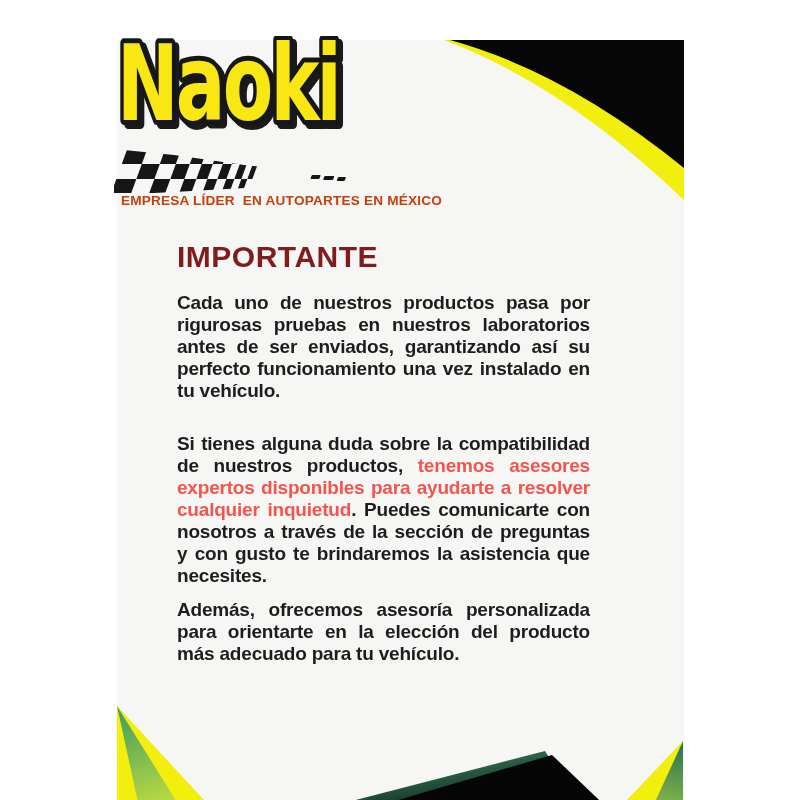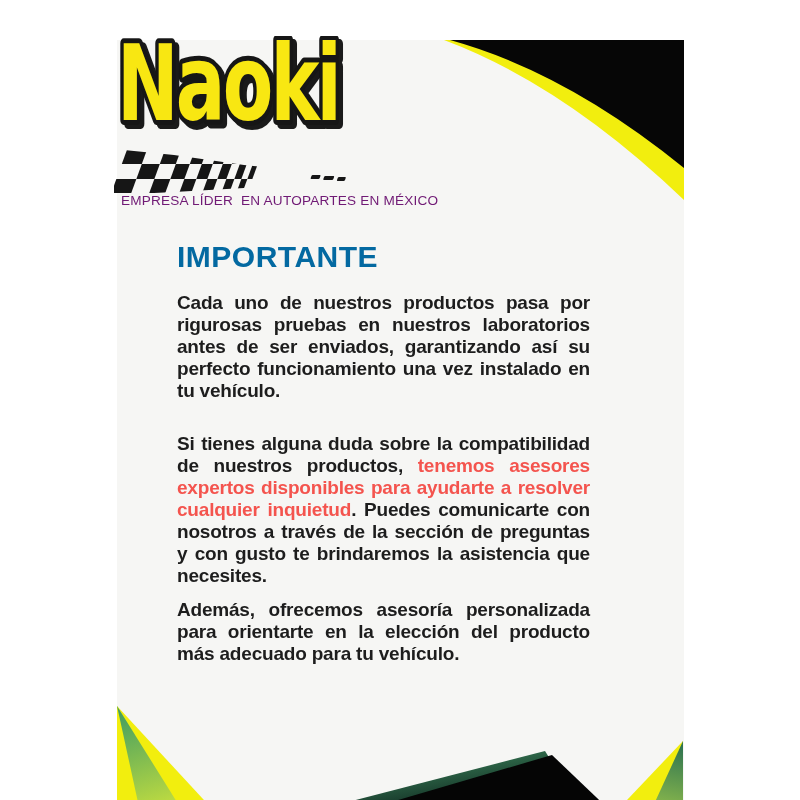--- a/index.html
+++ b/index.html
@@ -7,28 +7,28 @@
         font-family:"Liberation Sans","DejaVu Sans",sans-serif;}
   .design{position:absolute;left:117px;top:0;width:567px;height:799px;background:#f6f6f4;margin-top:40px;}
   
   .naoki-svg{position:absolute;left:-8px;top:-4px;width:270px;height:100px;}
   .naoki-svg text{font-family:"DejaVu Sans","Liberation Sans",sans-serif;font-weight:bold;
         font-size:106px;letter-spacing:-4px;}
   .logo-sub{position:absolute;left:-5px;top:93px;font-size:17px;font-weight:700;
         letter-spacing:2.2px;color:#141414;white-space:nowrap;transform:scaleY(.95);
         transform-origin:left top;}
   .flag{position:absolute;left:-3px;top:107px;}
-  .tagline{position:absolute;left:4px;top:153px;font-size:13.6px;font-weight:400;
-        color:#701a75;white-space:pre;letter-spacing:.2px;}
+  .tagline{position:absolute;left:4px;top:153px;font-size:13.6px;font-weight:700;
+        color:#c2410c;white-space:pre;letter-spacing:.2px;}
   
   .corner{position:absolute;left:327px;top:0;}
   .bottomdec{position:absolute;left:0;bottom:0;}
   
   .heading{position:absolute;left:60px;top:200px;font-size:30px;font-weight:800;
-        letter-spacing:.5px;color:#0369a1;}
+        letter-spacing:.5px;color:#7f1d1d;}
   .para{position:absolute;left:60px;width:413px;font-size:19px;line-height:22px;
         font-weight:700;color:#1d1d1d;text-align:justify;text-align-last:left;
         letter-spacing:-0.2px;margin:0;}
   .p1{top:252px;} .p2{top:393px;} .p3{top:559px;}
   .hl{color:#f4544e;}
 </style>
 </head>
 <body>
 
 <div class="page">

